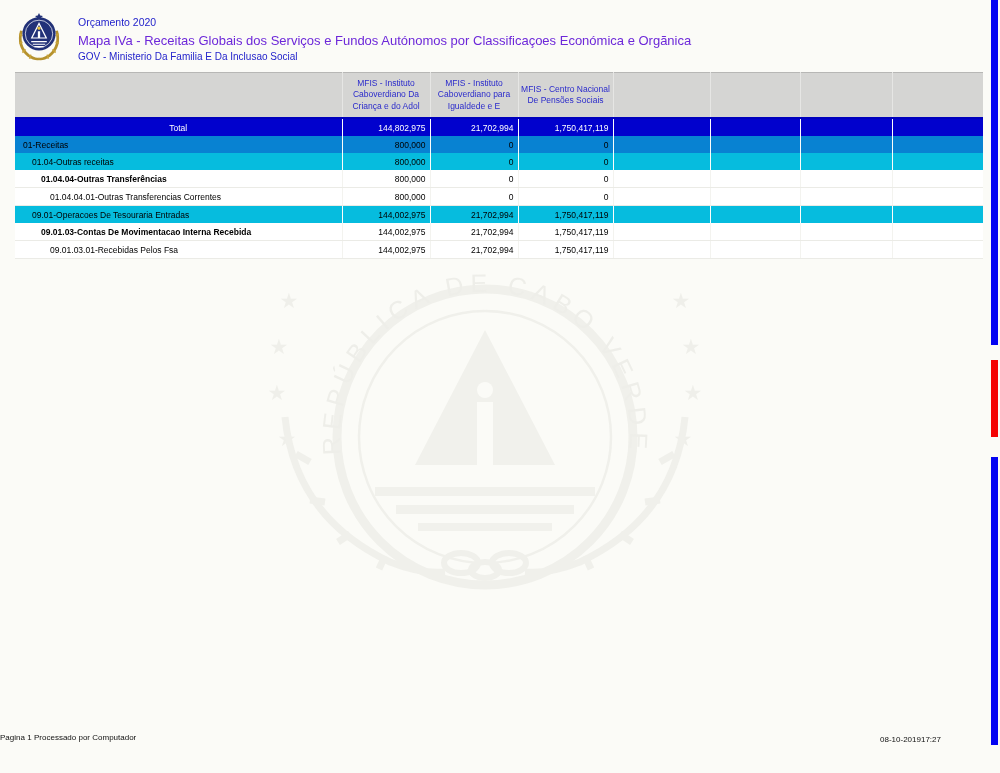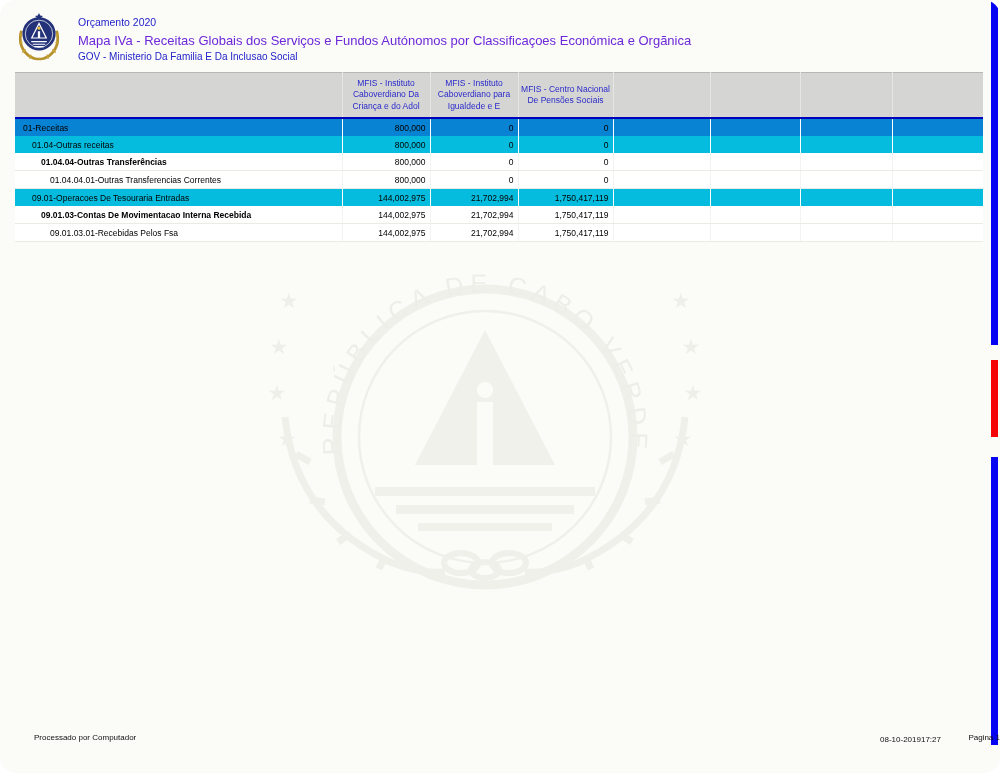--- a/index.html
+++ b/index.html
@@ -2,21 +2,20 @@
 <html><head>
 <meta charset="utf-8">
 <style>
   html,body{margin:0;padding:0;}
   body{background:#ffffff;}
   .page{
     position:relative;width:1000px;height:773px;overflow:hidden;
     background:#fbfbf7;
     font-family:"Liberation Sans",sans-serif;
     color:#000;
-    border-radius:16px;
   }
   
   .logo{position:absolute;left:13px;top:11px;width:52px;height:54px;}
   .hdr-orcamento{position:absolute;left:78px;top:16px;font-size:10.5px;color:#2323cb;}
   .hdr-title{position:absolute;left:78px;top:33px;font-size:13px;color:#6d28d9;white-space:nowrap;}
   .hdr-subtitle{position:absolute;left:78px;top:51px;font-size:10px;color:#2323cb;}
   
   .report-table{
     position:absolute;left:15px;top:72px;width:968px;
     border-collapse:collapse;table-layout:fixed;
@@ -49,21 +48,21 @@
   .row-4 .lbl{padding-left:35px;}
   
   .watermark{position:absolute;left:255px;top:262px;pointer-events:none;}
   
   .edge-bar{position:absolute;left:991px;width:7px;}
   .edge-bar.b1{top:0;height:345px;background:#0404f2;}
   .edge-bar.b2{top:360px;height:77px;background:#f40404;}
   .edge-bar.b3{top:457px;height:288px;background:#0404f2;}
   
   .footer-left{position:absolute;left:18px;top:733px;font-size:8px;color:#111;padding-left:16px;}
-  .footer-center{position:absolute;left:0;top:733px;width:1000px;text-align:right;font-size:8px;color:#111;}
+  .footer-center{position:absolute;left:0;top:733px;width:1000px;text-align:left;font-size:8px;color:#111;}
   .footer-right{position:absolute;right:59px;top:735px;font-size:8px;color:#111;}
   .footer-right span{}
 </style>
 </head>
 <body>
 
 <div class="page">
 
   <svg class="logo" viewBox="0 0 50 52">
     <path d="M8 19 Q4 34 15 43 Q21 47 25 46" fill="none" stroke="#b5922e" stroke-width="2.6"></path>
@@ -136,20 +135,30 @@
       <th>MFIS - Instituto Caboverdiano Da Criança e do Adol</th>
           <th>MFIS - Instituto Caboverdiano para Igualdede e E</th>
           <th>MFIS - Centro Nacional De Pensões Sociais</th>
           <th></th>
           <th></th>
           <th></th>
           <th></th>
         </tr>
     </thead>
     <tbody>
+        <tr class="row-total">
+          <td class="lbl">Total</td>
+          <td class="val">144,802,975</td>
+          <td class="val">21,702,994</td>
+          <td class="val">1,750,417,119</td>
+          <td class="val"></td>
+          <td class="val"></td>
+          <td class="val"></td>
+          <td class="val"></td>
+        </tr>
         <tr class="row-1">
           <td class="lbl">01-Receitas</td>
           <td class="val">800,000</td>
           <td class="val">0</td>
           <td class="val">0</td>
           <td class="val"></td>
           <td class="val"></td>
           <td class="val"></td>
           <td class="val"></td>
         </tr>

